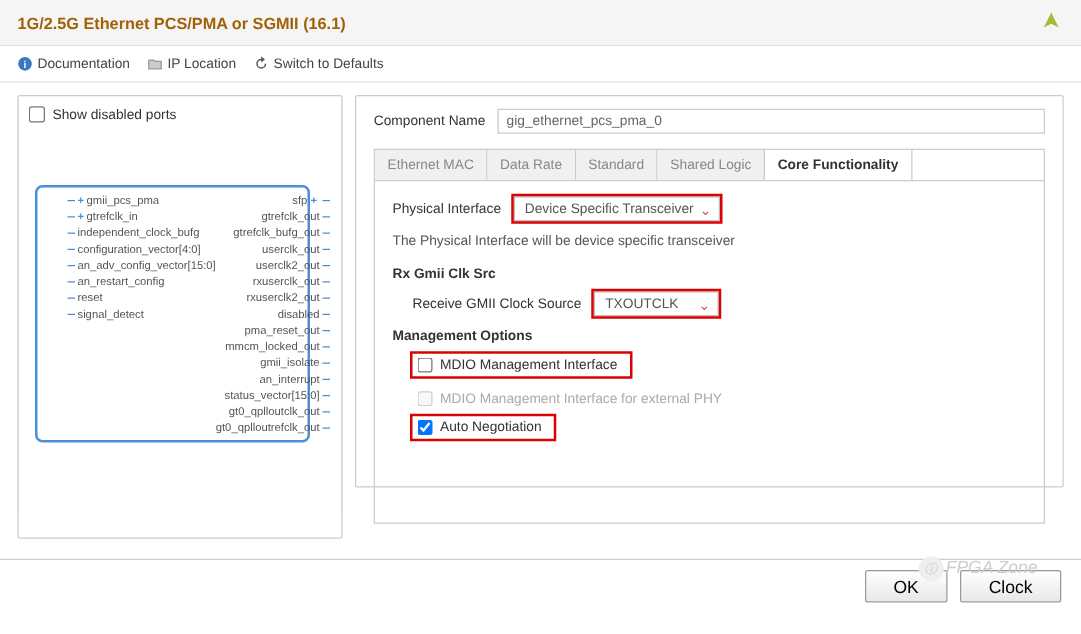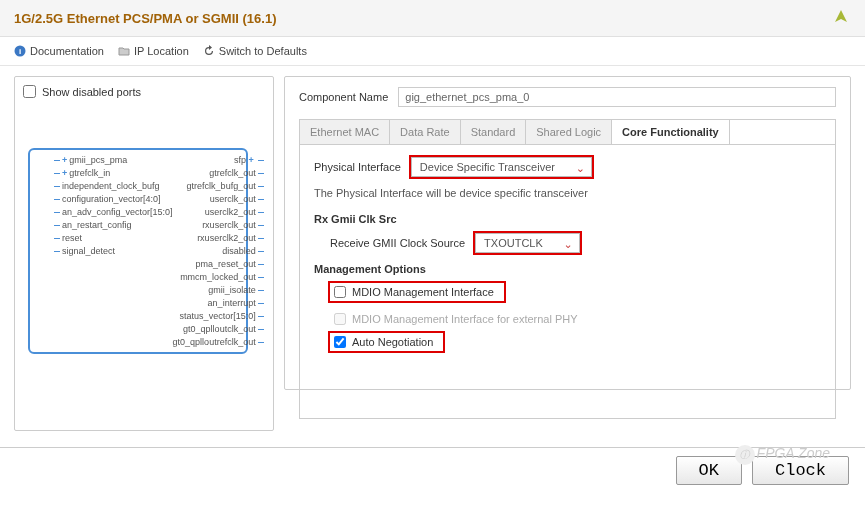--- a/index.html
+++ b/index.html
@@ -23,32 +23,32 @@
 .pr .port::after { content: ""; display: inline-block; width: 6px; height: 1px; background: #4a8fd8; vertical-align: middle; margin-left: 2px; }
 .plus { color: #4a8fd8; font-weight: bold; margin-right: 2px; }
 .comp-row { display: flex; align-items: center; gap: 10px; margin-bottom: 12px; }
 .comp-input { flex: 1; border: 1px solid #ccc; padding: 3px 6px; font-size: 11px; color: #666; }
 .tabs { display: flex; border: 1px solid #ccc; border-bottom: none; }
 .tab { padding: 6px 10px; font-size: 11px; color: #888; background: #f0f0f0; border-right: 1px solid #ccc; cursor: pointer; }
 .tab.active { background: #fff; color: #333; font-weight: bold; }
 .tab-content { border: 1px solid #ccc; padding: 12px 14px; height: 275px; }
 .field-row { display: flex; align-items: center; gap: 10px; margin-bottom: 10px; }
 .field-label { font-size: 11px; color: #333; }
-.dropdown { border: 1px solid #bbb; padding: 3px 36px 3px 8px; font-size: 11px; min-width: 160px; position: relative; cursor: pointer; color: #555; }
+.dropdown { border: 1px solid #bbb; padding: 3px 20px 3px 8px; font-size: 11px; min-width: 160px; position: relative; cursor: pointer; color: #555; }
 .dropdown .chev { position: absolute; right: 6px; top: 4px; color: #c44; }
 .hl { outline: 2px solid #d00; outline-offset: 0; }
 .info-text { font-size: 11px; color: #555; margin-bottom: 14px; }
 .section-title { font-weight: bold; font-size: 11px; margin-bottom: 8px; color: #333; }
 .indent { margin-left: 16px; }
 .chk-row { display: flex; align-items: center; gap: 6px; margin-bottom: 8px; font-size: 11px; }
 .chk-row.hl { display: inline-flex; padding: 3px 10px 3px 4px; }
 .chk-row.disabled { color: #aaa; }
 .chk-row input[type=checkbox] { width: 12px; height: 12px; }
 .footer { display: flex; justify-content: flex-end; gap: 10px; padding: 8px 16px; }
-.btn { border: 1px solid #999; background: linear-gradient(#fff,#e8e8e8); padding: 4px 22px; font-size: 17px; cursor: pointer; border-radius: 2px; font-family: Liberation Mono, monospace; }
+.btn { border: 1px solid #999; background: linear-gradient(#fff,#e8e8e8); padding: 4px 22px; font-size: 14px; cursor: pointer; border-radius: 2px; }
 .divider { border-top: 1px solid #ccc; margin-top: 6px; }
 .watermark { position: absolute; right: 35px; bottom: 42px; color: #ccc; font-size: 14px; font-style: italic; pointer-events: none; }
 .wm-circle { display: inline-flex; width: 20px; height: 20px; border-radius: 50%; background: #eee; color: #ccc; align-items: center; justify-content: center; font-size: 10px; margin-right: 2px; }
 </style>
 </head>
 <body>
 
 <div class="title-bar">
   <div class="title-text">1G/2.5G Ethernet PCS/PMA or SGMII (16.1)</div>
   <div class="logo">

